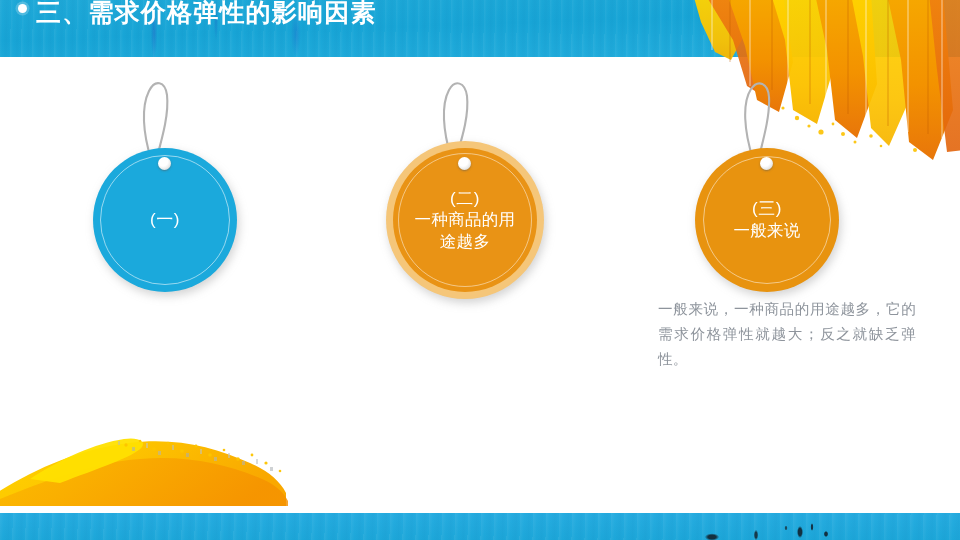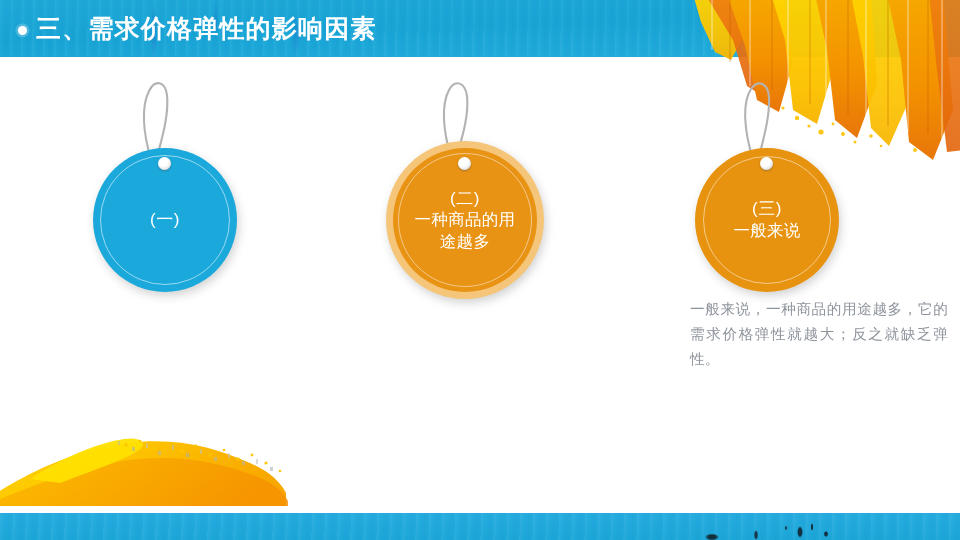--- a/index.html
+++ b/index.html
@@ -48,21 +48,21 @@
       radial-gradient(ellipse 7px 34px at 176px 44px, rgba(25,95,200,0.34), rgba(20,80,190,0) 70%);
     pointer-events: none;
   }
 
   .title-row {
     position: absolute;
     left: 18px;
     top: 0;
     height: 57px;
     display: flex;
-    align-items: center;
+    align-items: flex-start;
     gap: 9px;
     z-index: 4;
   }
   .title-bullet {
     width: 9px;
     height: 9px;
     border-radius: 50%;
     background: #ffffff;
     box-shadow: 0 0 0 2.5px rgba(255,255,255,0.22);
     flex: none;
@@ -263,21 +263,21 @@
     position: absolute;
     top: 240px;
     left: 34px;
     width: 250px;
     color: #8e949c;
     font-size: 14.6px;
     line-height: 1.72;
     letter-spacing: 0.2px;
     text-align: justify;
   }
-  .col-2 .col-text { width: 258px; left: 30px; margin-left: 32px; }
+  .col-2 .col-text { width: 258px; left: 30px; }
 </style>
 </head>
 <body>
 
 <div class="slide">
 
   <div class="header-band"></div>
 
   <div class="title-row">
     <span class="title-bullet"></span>

